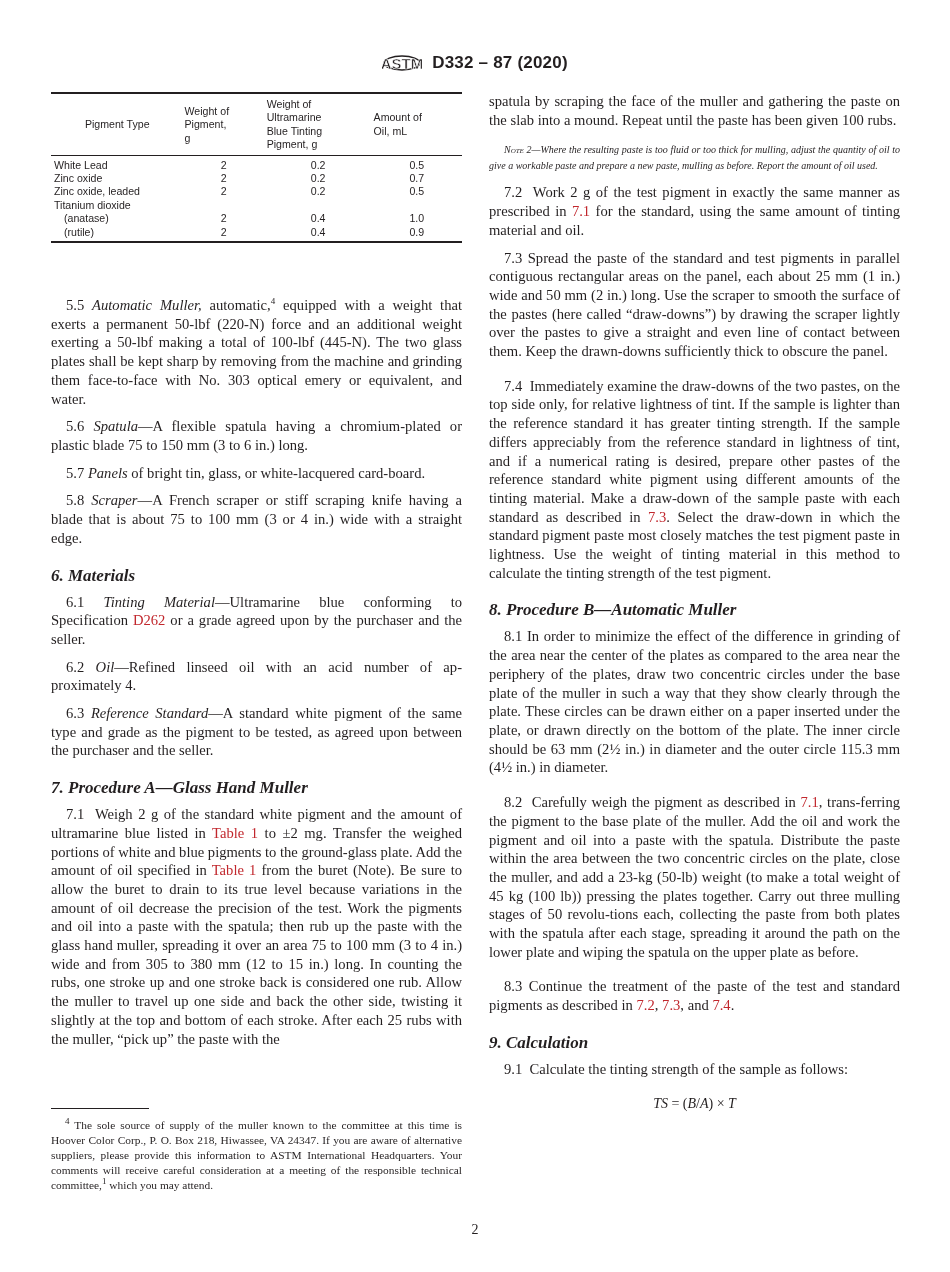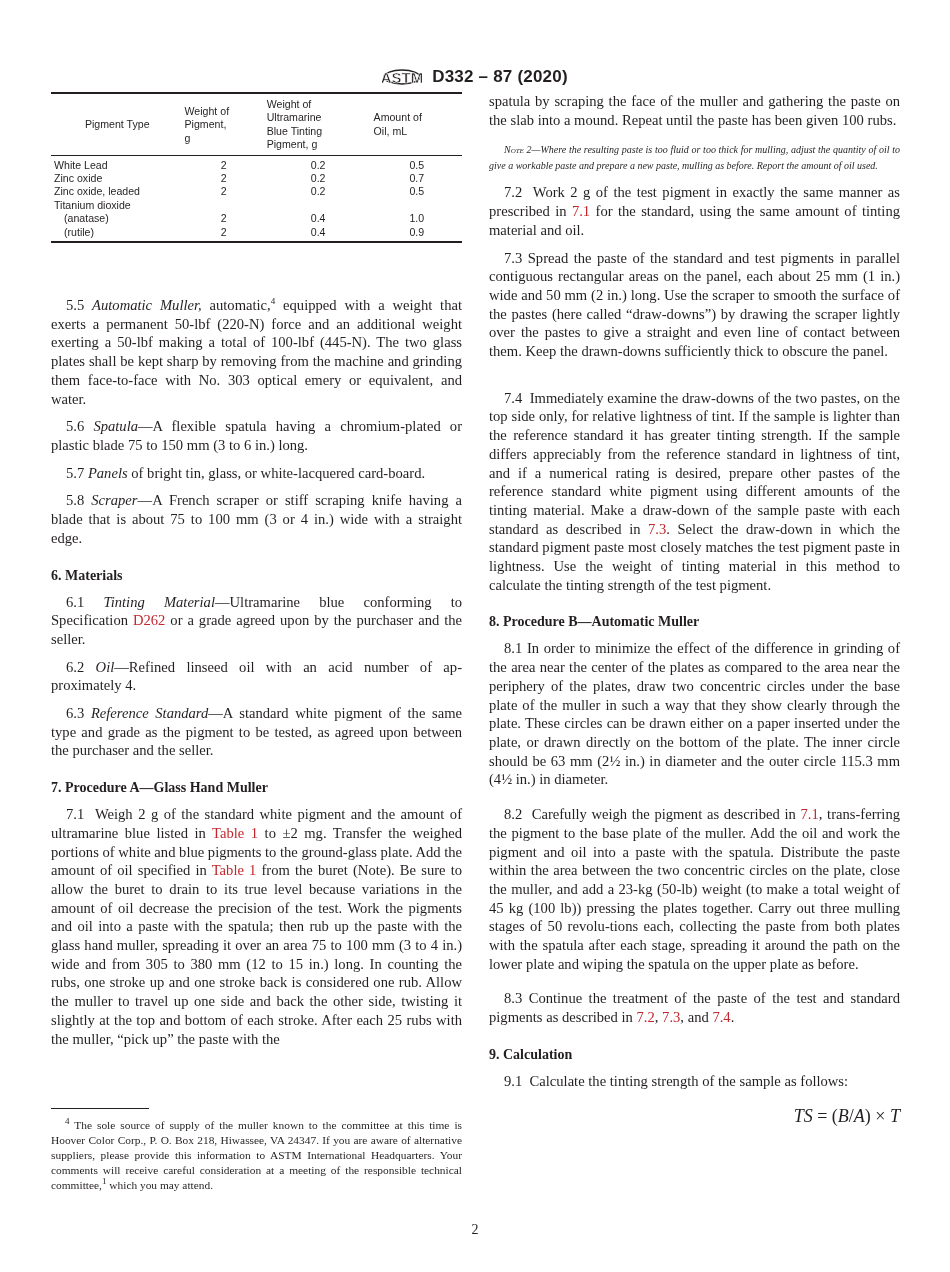--- a/index.html
+++ b/index.html
@@ -1,44 +1,44 @@
 <!DOCTYPE html>
 <html><head>
 <meta charset="utf-8">
 <style>
   html, body { margin: 0; padding: 0; background: #ffffff; }
   body { width: 950px; height: 1272px; position: relative; overflow: hidden; color: #231f20; font-family: "Liberation Serif", serif; }
-  .header { position: absolute; top: 64px; left: 0; width: 950px; text-align: center; height: 28px; }
+  .header { position: absolute; top: 50px; left: 0; width: 950px; text-align: center; height: 28px; }
   .header .logo { display: inline-block; vertical-align: middle; width: 40px; height: 26px; margin-right: 6px; }
   .header .docid { display: inline-block; vertical-align: middle; font-family: "Liberation Sans", sans-serif; font-weight: bold; font-size: 17px; letter-spacing: 0.2px; }
   .col { position: absolute; top: 92px; width: 411px; font-size: 14.6px; line-height: 18.7px; text-align: justify; }
   .col.left { left: 51px; }
   .col.right { left: 489px; }
   .table-title { font-family: "Liberation Sans", sans-serif; font-weight: bold; font-size: 12px; text-align: center; margin: 2px 0 6px 0; white-space: nowrap; }
   table.t1 { width: 100%; border-collapse: collapse; font-family: "Liberation Sans", sans-serif; font-size: 10.6px; line-height: 13.4px; color: #231f20; }
   table.t1 thead tr { border-top: 2px solid #231f20; border-bottom: 1px solid #231f20; }
   table.t1 thead th { font-weight: normal; padding: 4px 2px 3px 2px; vertical-align: middle; }
   table.t1 thead th.first { text-align: center; padding-left: 3px; }
   table.t1 tbody { border-bottom: 2px solid #231f20; }
   table.t1 tbody td { padding: 0 2px; text-align: center; }
   table.t1 tbody td.first { text-align: left; padding-left: 3px; }
   table.t1 tbody tr:first-child td { padding-top: 3px; }
   table.t1 tbody tr:last-child td { padding-bottom: 2px; }
   td.indent { padding-left: 13px !important; }
   p { margin: 0 0 9px 0; text-indent: 15px; }
   p.noindent { text-indent: 0; }
-  h2 { font-size: 14px; font-weight: bold; margin: 19px 0 8px 0; line-height: 18px; }
+  h2 { font-size: 17px; font-weight: bold; margin: 19px 0 8px 0; line-height: 18px; font-style: italic; }
   .link { color: #c1272d; cursor: pointer; }
   i { font-style: italic; }
   sup { font-size: 9px; line-height: 0; vertical-align: super; }
   .note { font-size: 10px; line-height: 15.5px; margin: 13px 0 10px 0; text-indent: 15px; text-align: justify; font-style: italic; }
   .note .smallcaps { font-variant: small-caps; }
   .footnote-rule { position: absolute; left: 51px; top: 1108px; width: 98px; border-top: 1px solid #231f20; }
   .footnote { position: absolute; left: 51px; top: 1118px; width: 411px; font-size: 11.4px; line-height: 15px; text-align: justify; text-indent: 14px; }
-  .formula { text-align: right; font-style: italic; font-size: 18px; margin-top: 16px; }
+  .formula { text-align: center; font-style: italic; font-size: 14px; margin-top: 16px; }
   .formula .up { font-style: normal; }
   .pagenum { position: absolute; top: 1222px; left: 0; width: 950px; text-align: center; font-size: 14px; }
 </style>
 </head>
 <body>
 
 <div class="header">
   <svg class="logo" viewBox="0 0 40 26">
     <ellipse cx="20" cy="13" rx="18" ry="7" fill="none" stroke="#231f20" stroke-width="1.4"></ellipse>
     <text x="20" y="19" text-anchor="middle" font-family="Liberation Sans, sans-serif" font-size="15" font-weight="bold" fill="#231f20" stroke="#fff" stroke-width="0.6">ASTM</text>
@@ -139,21 +139,21 @@
   <div class="note">
     <span class="smallcaps">Note 2</span><span>—Where the resulting paste is too fluid or too thick for mulling, adjust the quantity of oil to give a workable paste and prepare a new paste, mulling as before. Report the amount of oil used.</span>
   </div>
 
   <p>
     <span>7.2</span>&nbsp; <span>Work 2 g of the test pigment in exactly the same manner as prescribed in</span> <span class="link">7.1</span> <span>for the standard, using the same amount of tinting material and oil.</span>
   </p>
   <p style="margin-top:0">
     <span>7.3</span> <span>Spread the paste of the standard and test pigments in parallel contiguous rectangular areas on the panel, each about 25 mm (1 in.) wide and 50 mm (2 in.) long. Use the scraper to smooth the surface of the pastes (here called “draw-downs”) by drawing the scraper lightly over the pastes to give a straight and even line of contact between them. Keep the drawn-downs sufficiently thick to obscure the panel.</span>
   </p>
-  <p style="margin-top:28px">
+  <p style="margin-top:16px">
     <span>7.4</span>&nbsp; <span>Immediately examine the draw-downs of the two pastes, on the top side only, for relative lightness of tint. If the sample is lighter than the reference standard it has greater tinting strength. If the sample differs appreciably from the reference standard in lightness of tint, and if a numerical rating is desired, prepare other pastes of the reference standard white pigment using different amounts of the tinting material. Make a draw-down of the sample paste with each standard as described in</span> <span class="link">7.3</span><span>. Select the draw-down in which the standard pigment paste most closely matches the test pigment paste in lightness. Use the weight of tinting material in this method to calculate the tinting strength of the test pigment.</span>
   </p>
 
   <h2>8.  Procedure B—Automatic Muller</h2>
   <p>
     <span>8.1</span> <span>In order to minimize the effect of the difference in grinding of the area near the center of the plates as compared to the area near the periphery of the plates, draw two concentric circles under the base plate of the muller in such a way that they show clearly through the plate. These circles can be drawn either on a paper inserted under the plate, or drawn directly on the bottom of the plate. The inner circle should be 63 mm (2½ in.) in diameter and the outer circle 115.3 mm (4½ in.) in diameter.</span>
   </p>
   <p style="margin-top:16px">
     <span>8.2</span>&nbsp; <span>Carefully weigh the pigment as described in</span> <span class="link">7.1</span><span>, trans-ferring the pigment to the base plate of the muller. Add the oil and work the pigment and oil into a paste with the spatula. Distribute the paste within the area between the two concentric circles on the plate, close the muller, and add a 23-kg (50-lb) weight (to make a total weight of 45 kg (100 lb)) pressing the plates together. Carry out three mulling stages of 50 revolu-tions each, collecting the paste from both plates with the spatula after each stage, spreading it around the path on the lower plate and wiping the spatula on the upper plate as before.</span>
   </p>

